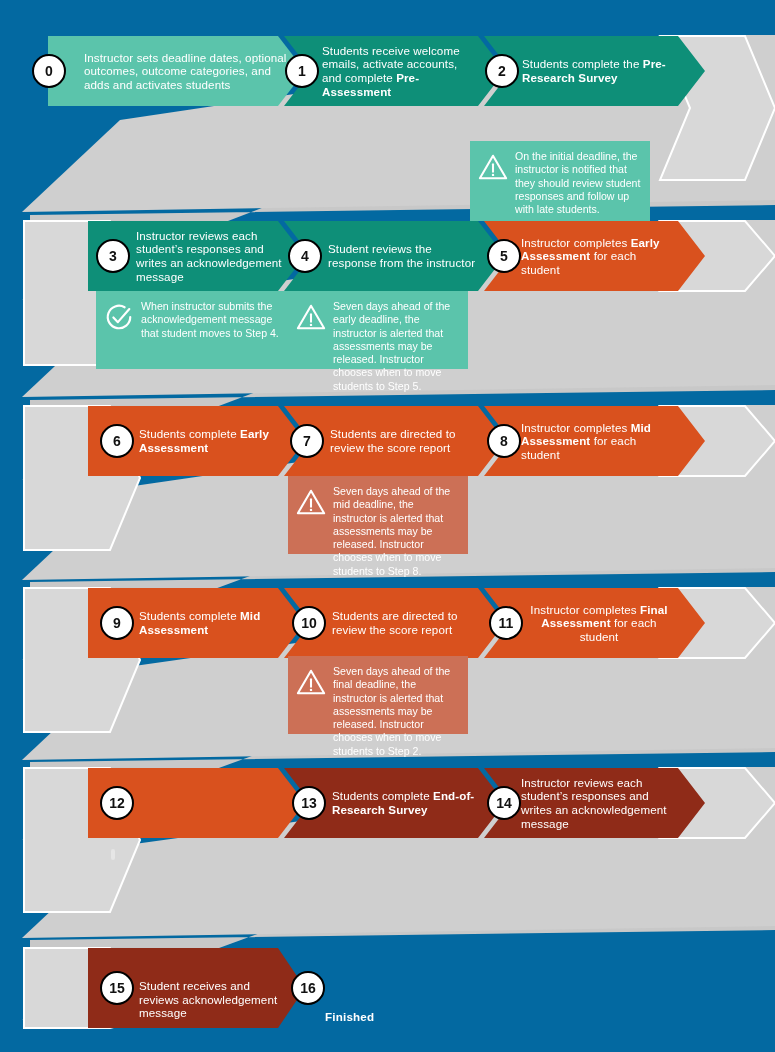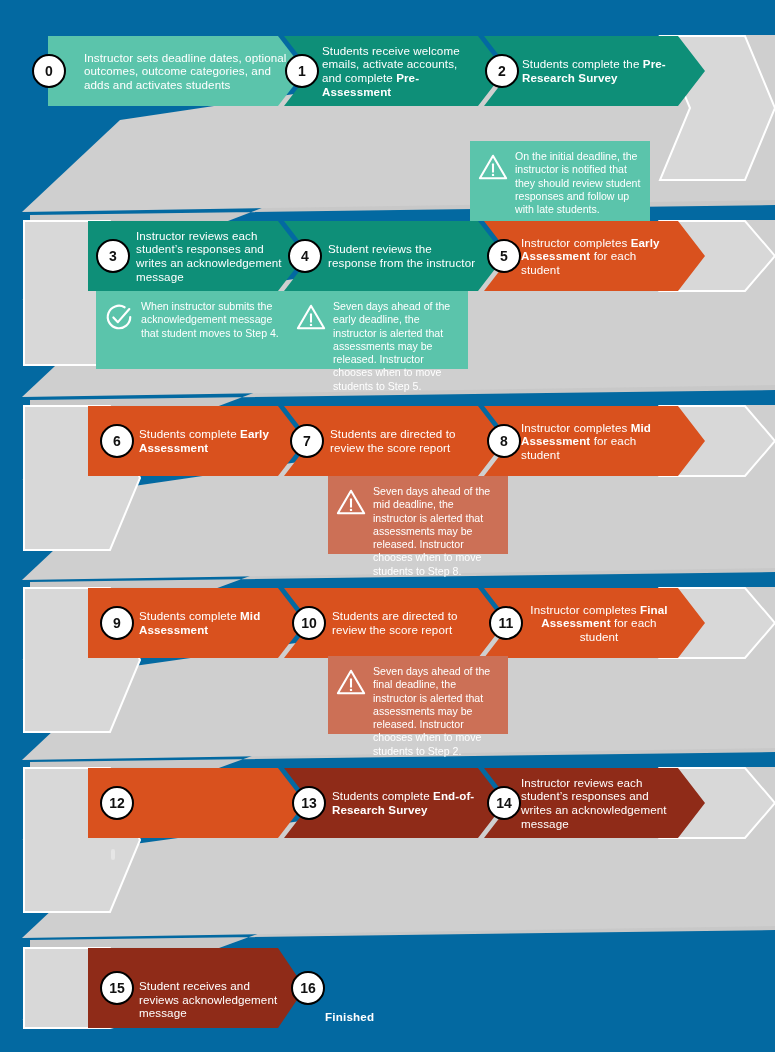--- a/index.html
+++ b/index.html
@@ -56,21 +56,21 @@
   
   .note {
     position: absolute;
     z-index: 4;
     display: flex;
     align-items: flex-start;
     padding: 9px 9px 9px 8px;
     color: #ffffff;
   }
   .note.teal { background: #5bc4ab; }
-  .note.orange { background: #cc7056; margin-left: 40px; }
+  .note.orange { background: #cc7056; }
   .note .nicon {
     flex: 0 0 auto;
     width: 30px; height: 30px;
     margin-right: 7px;
     margin-top: 2px;
   }
   .note .ntext {
     font-size: 10.6px;
     line-height: 13.3px;
     color: #ffffff;

